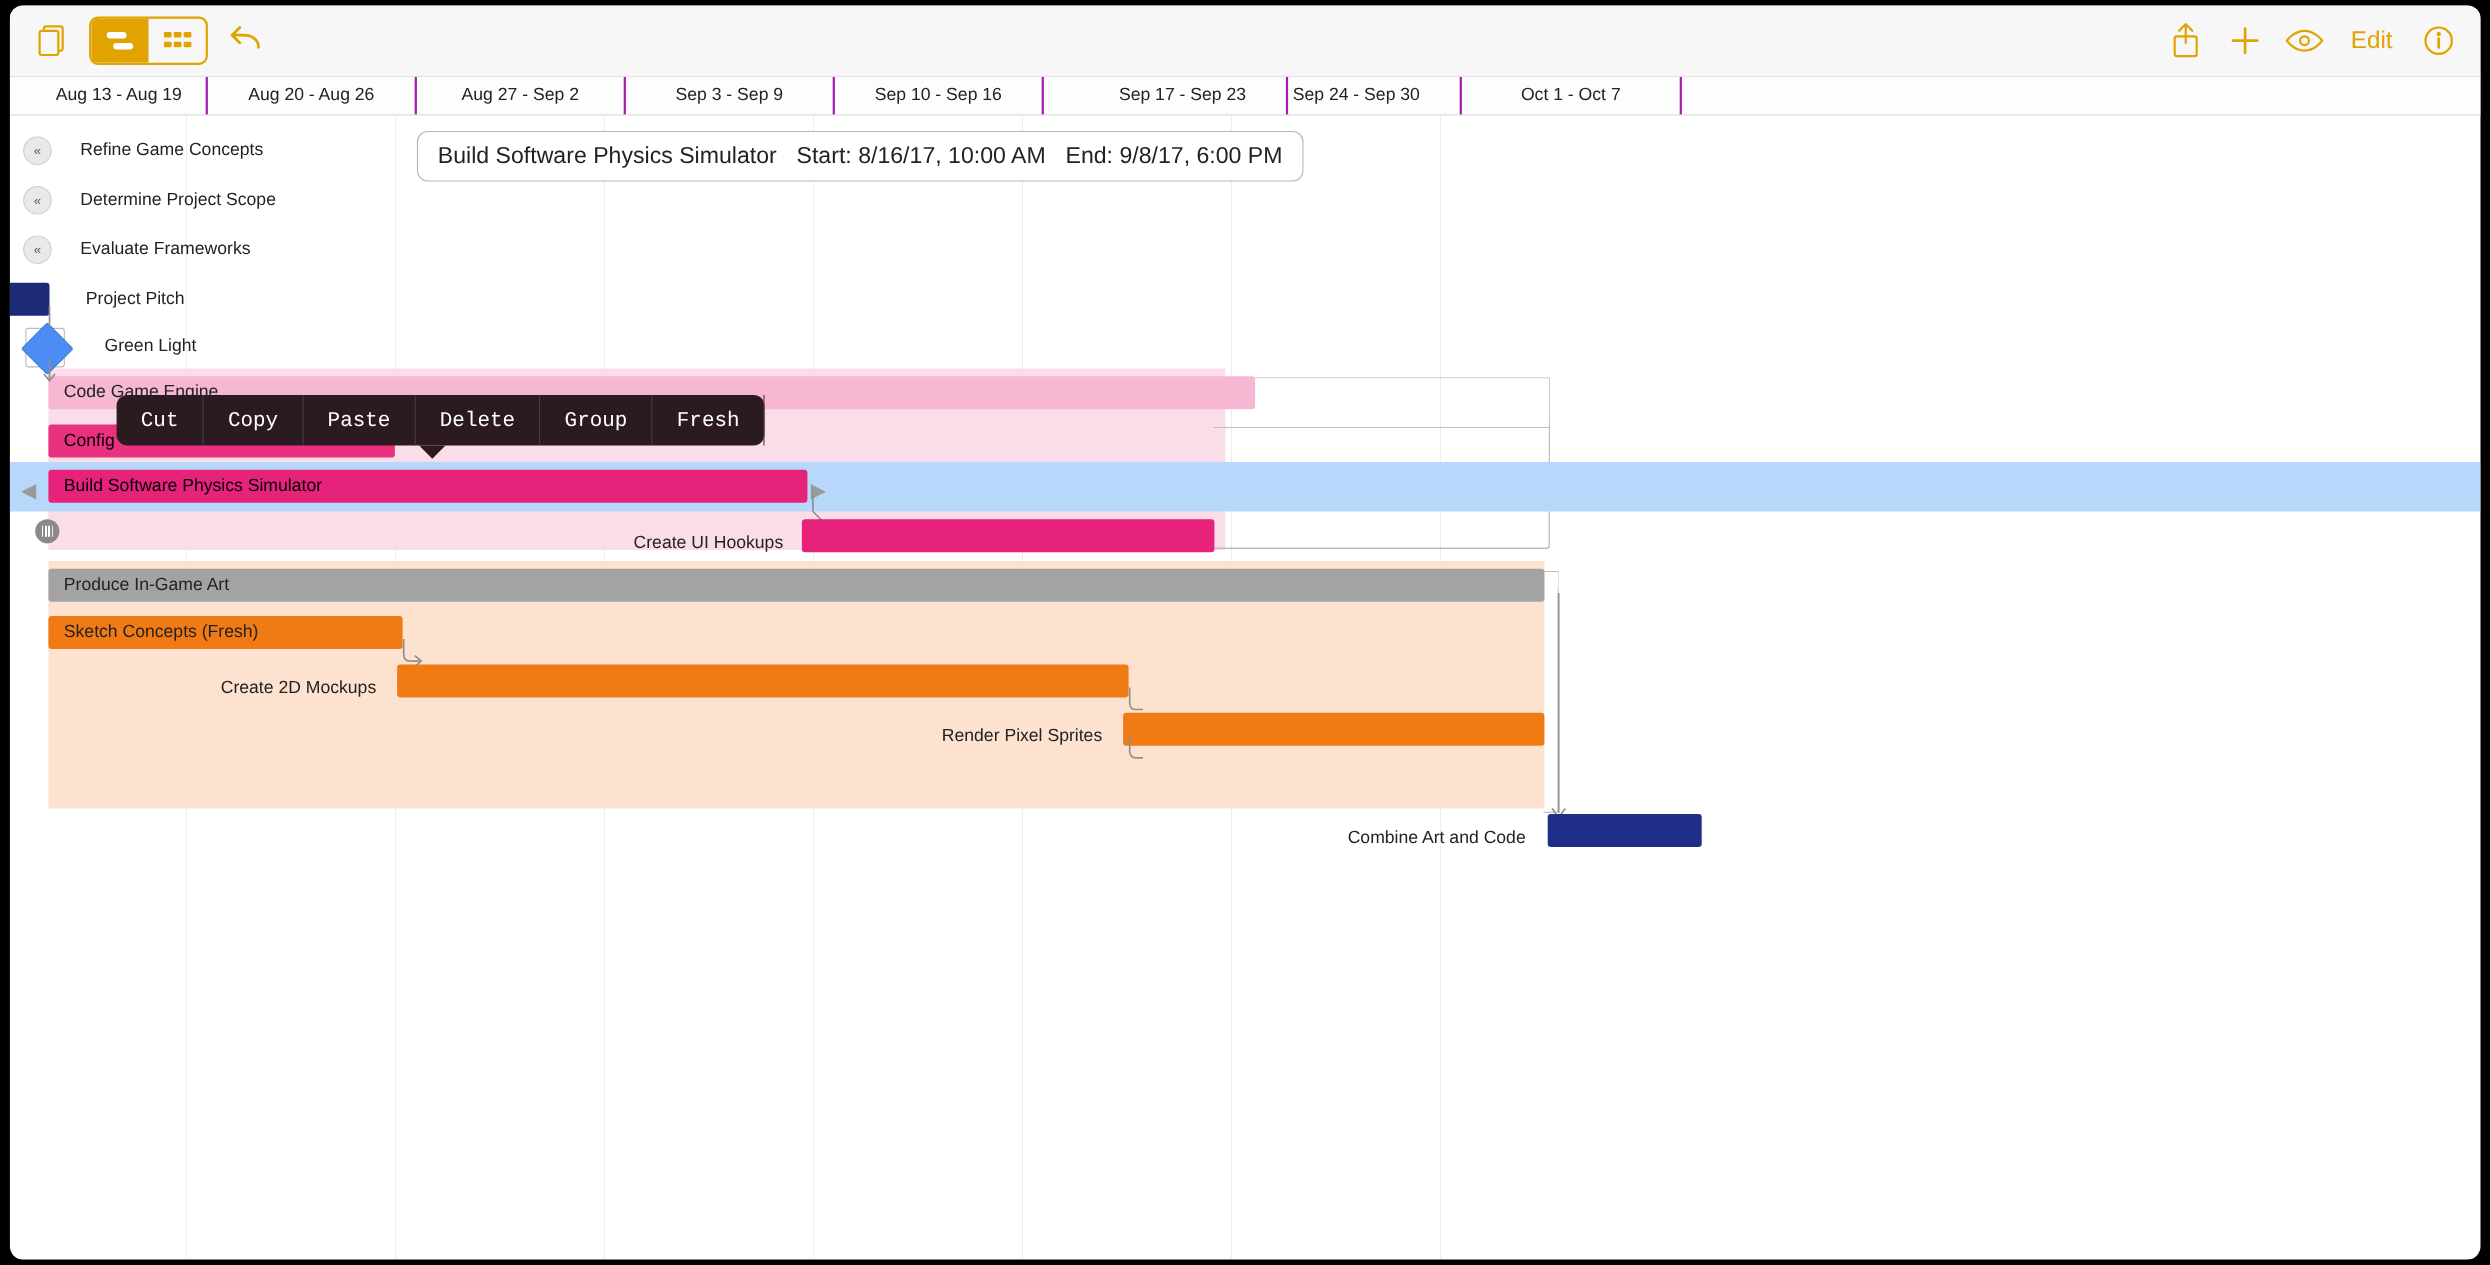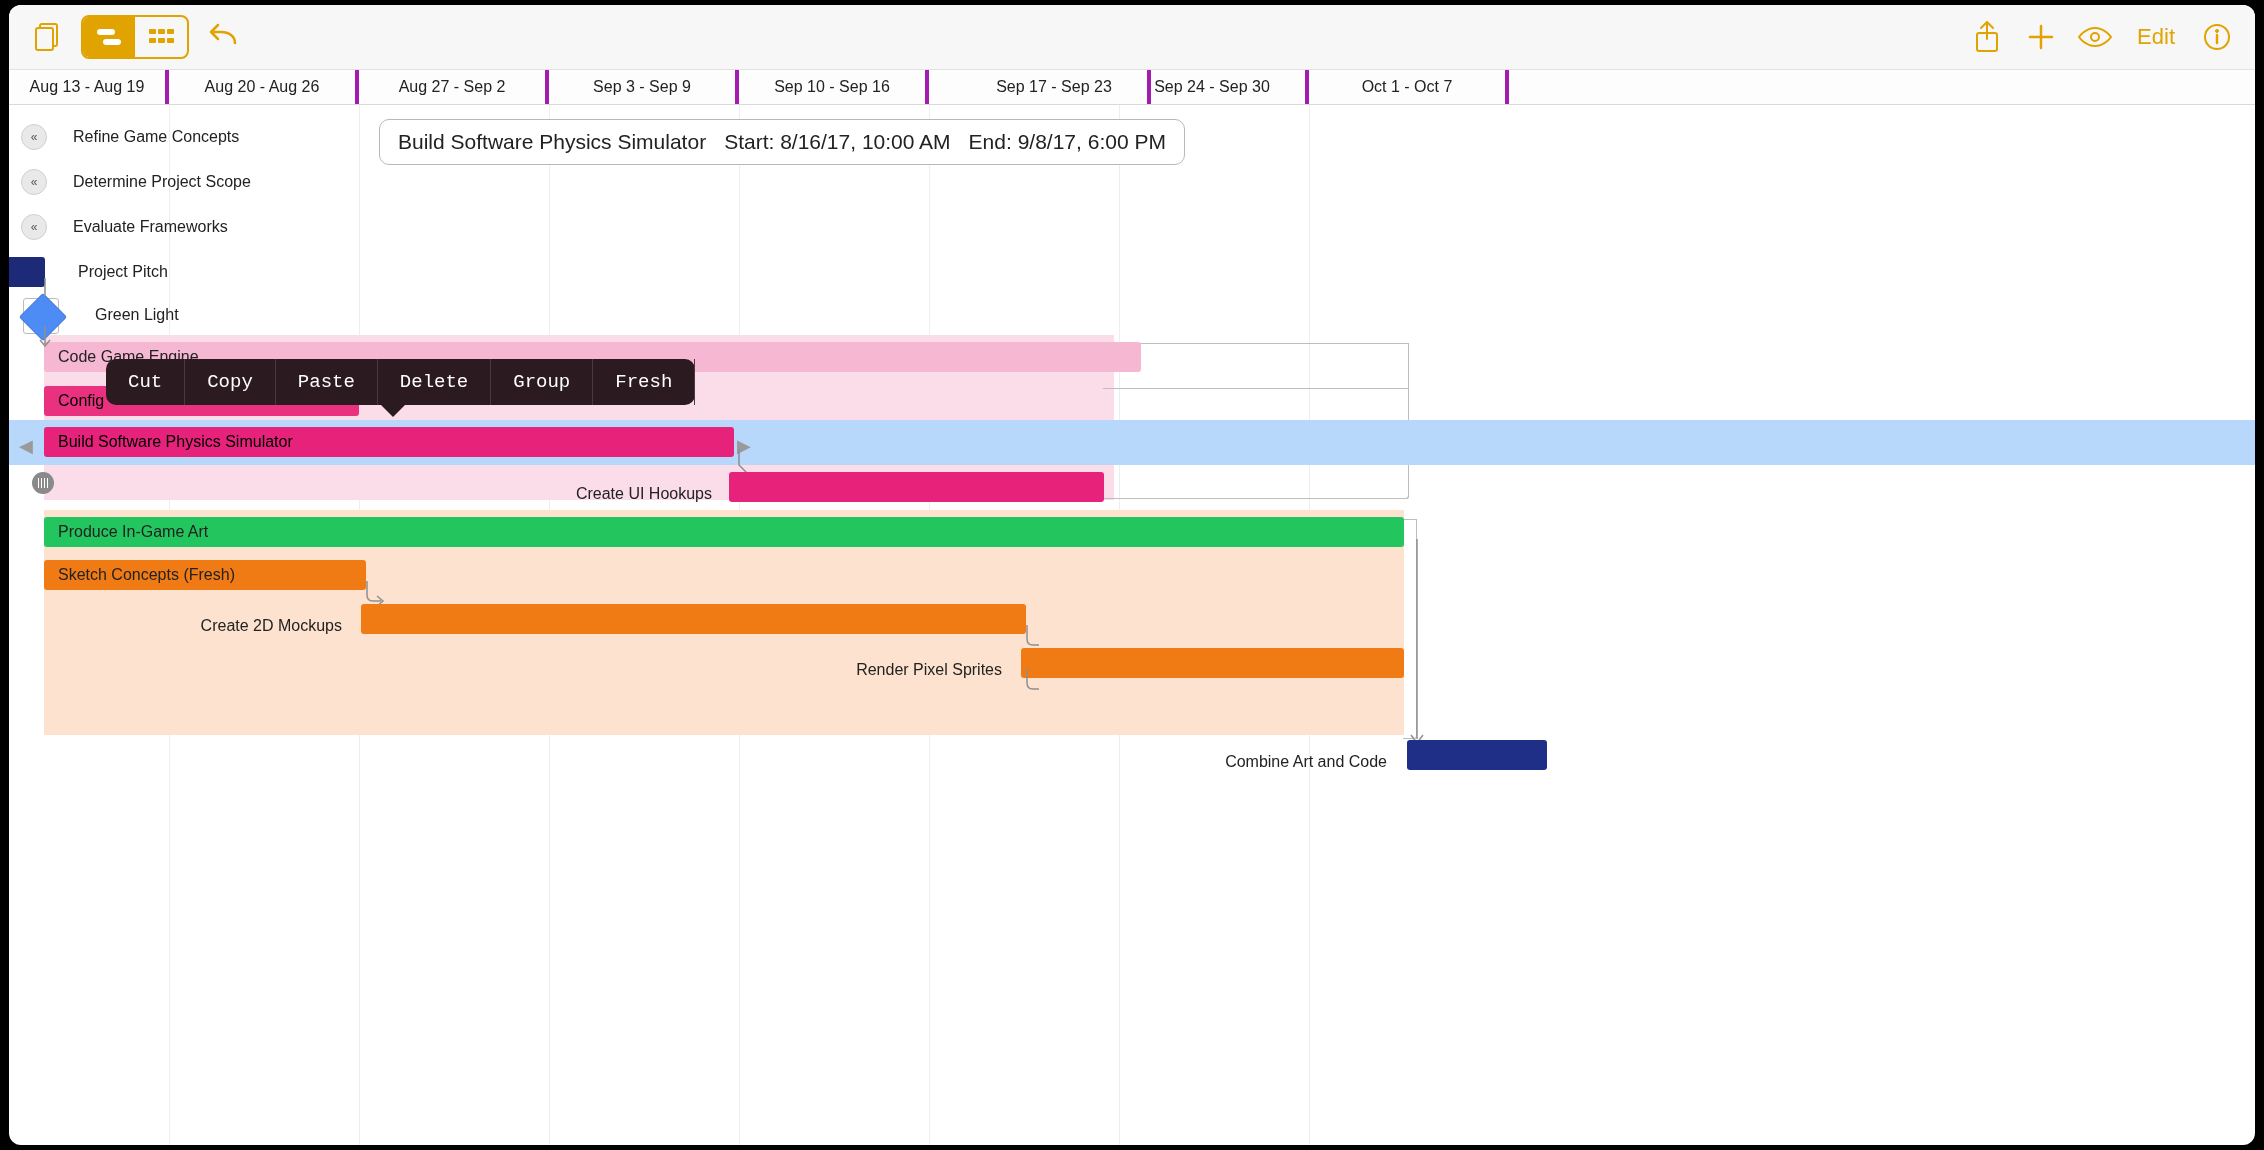--- a/index.html
+++ b/index.html
@@ -52,21 +52,22 @@
   .weekheader {
     position: relative;
     height: 35px;
     border-bottom: 1px solid #d9d9d9;
     font-size: 16px;
     background:#fdfdfd;
   }
   .weekcell {
     position:absolute; top:0; bottom:0;
     display:flex; align-items:center; justify-content:center;
-    border-right:4px solid #a21caf;
+    border-right:2px solid #a21caf;
+    margin-left:20px;
   }
 
   
   .chart {
     position: absolute;
     left:0; right:0; top:100px; bottom:0;
     overflow: hidden;
   }
   .gridcol {
     position:absolute; top:0; bottom:0;
@@ -336,21 +337,21 @@
       <path d="M10 0 v16 l10 10" stroke="#8f8f8f" stroke-width="1.5" fill="none"></path>
       <path d="M16 23 l6 6 l-6 6" stroke="#8f8f8f" stroke-width="1.5" fill="none"></path>
     </svg>
 
     <div class="row" style="top:360px">
       <div class="bar-label-left" style="left:400px; width:315px;">Create UI Hookups</div>
       <div class="bar" style="left:720px; width:375px; background:#e6227b;"></div>
     </div>
 
     <div class="row" style="top:405px">
-      <div class="bar" style="left:35px; width:1360px; background:#22c55e;">
+      <div class="bar" style="left:35px; width:1360px; background:#a3a3a3;">
         <span>Produce In-Game Art</span>
       </div>
     </div>
 
     <div class="row" style="top:448px">
       <div class="bar" style="left:35px; width:322px; background:#f07a14;">
         <span>Sketch Concepts (Fresh)</span>
       </div>
     </div>
     <svg style="position:absolute; left:350px; top:476px; width:30px; height:34px; overflow:visible">

